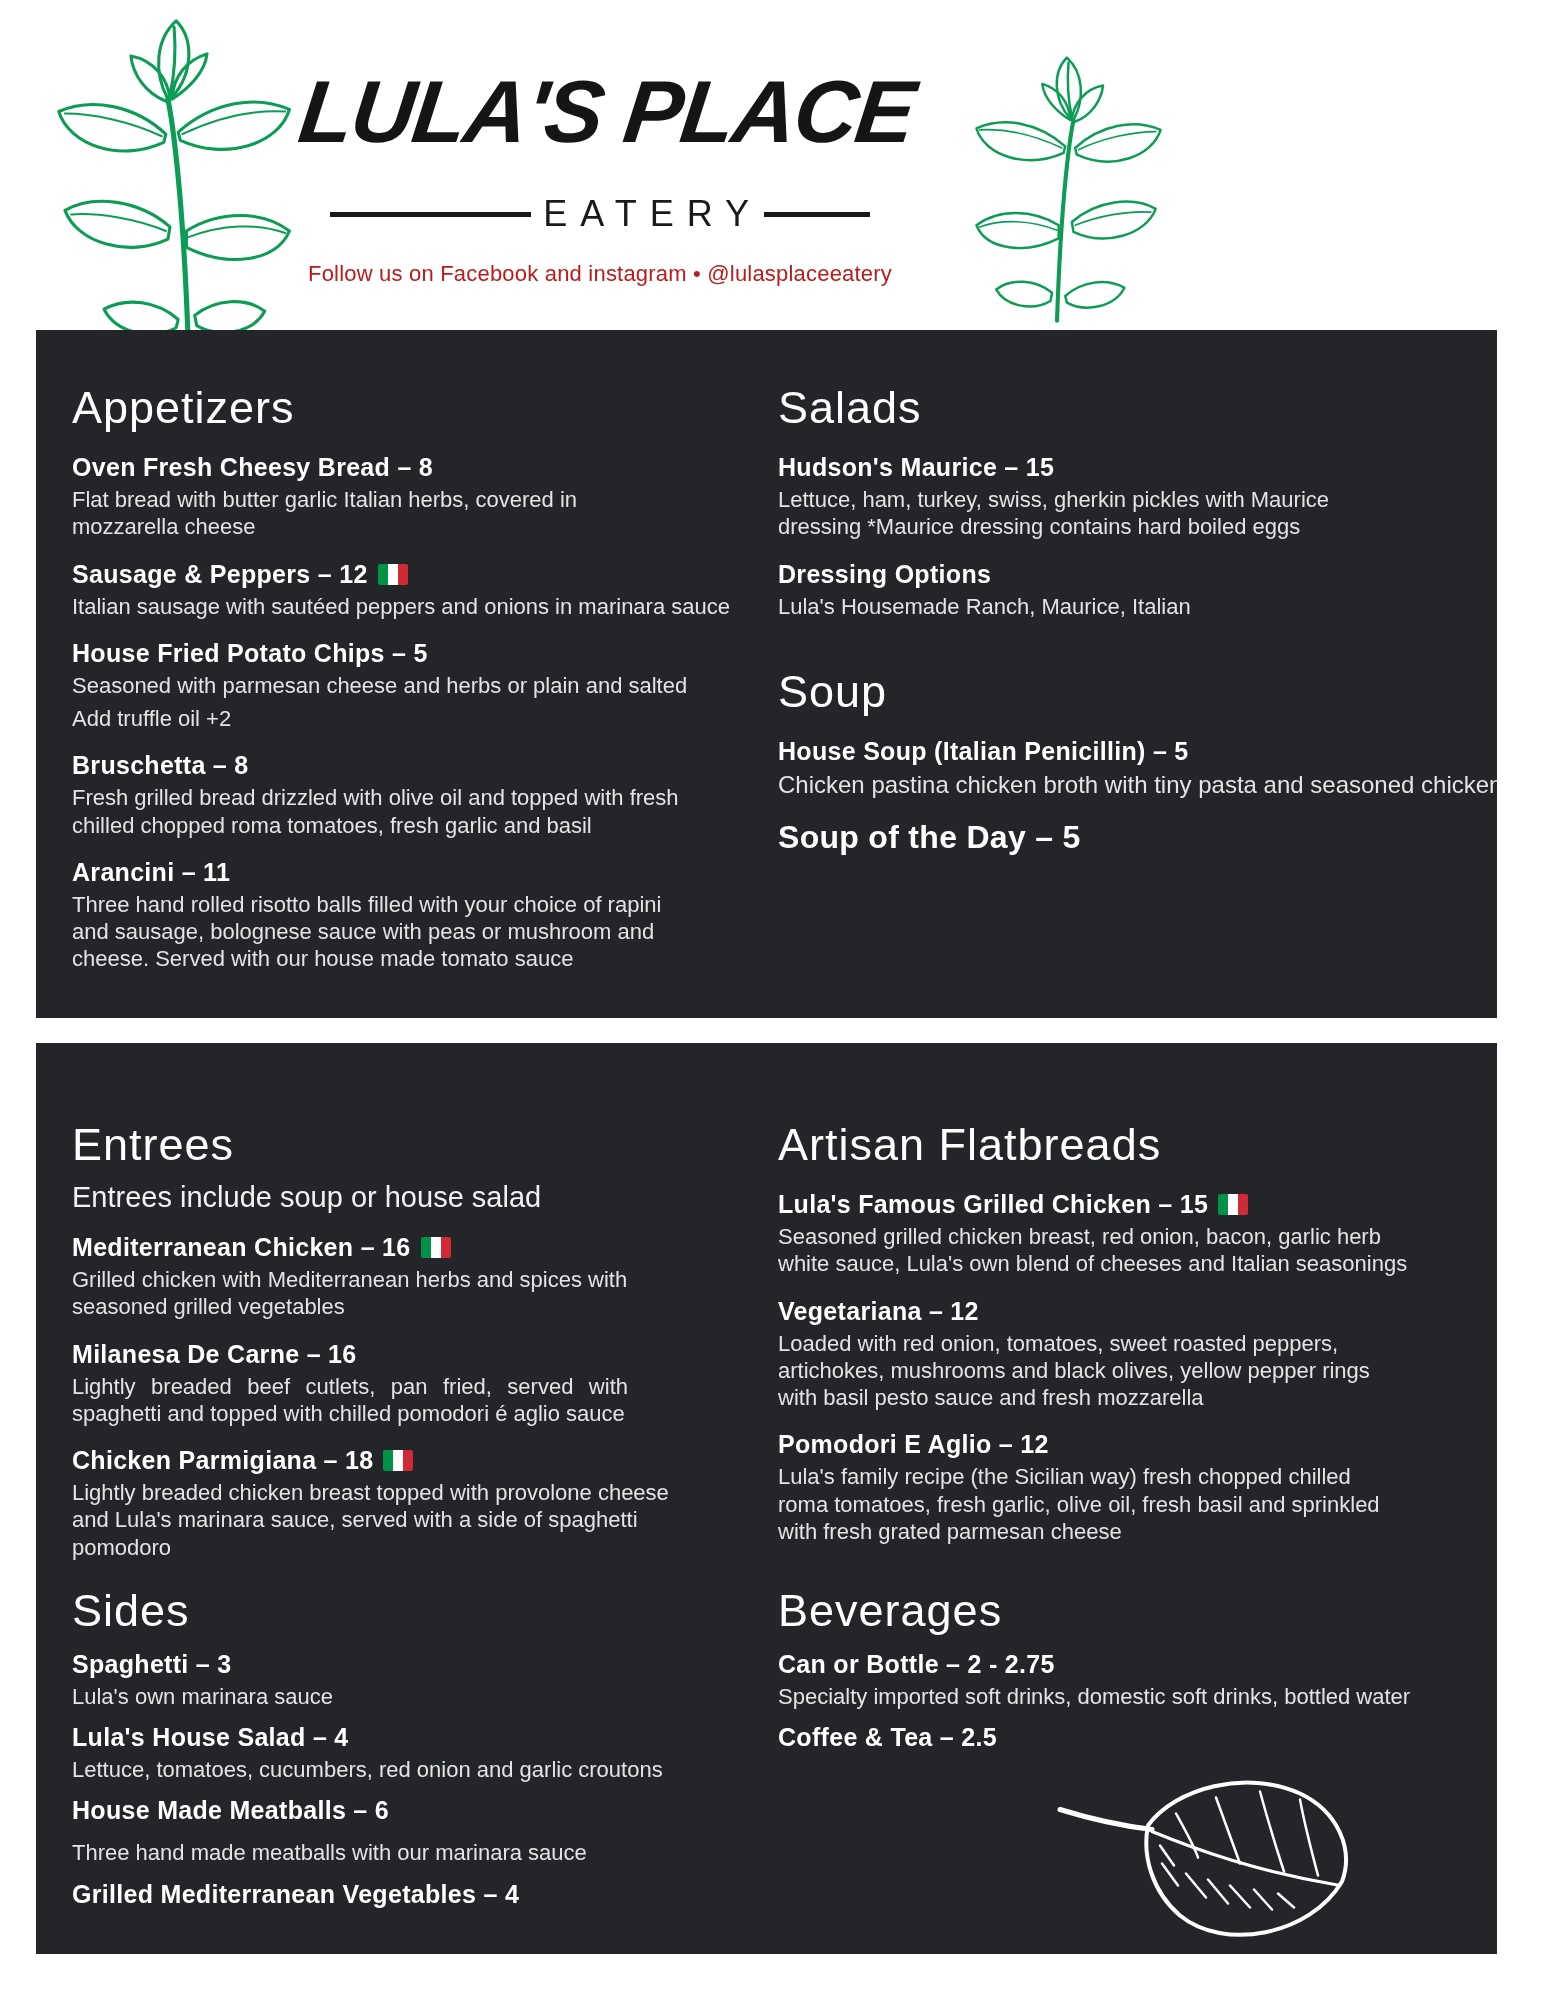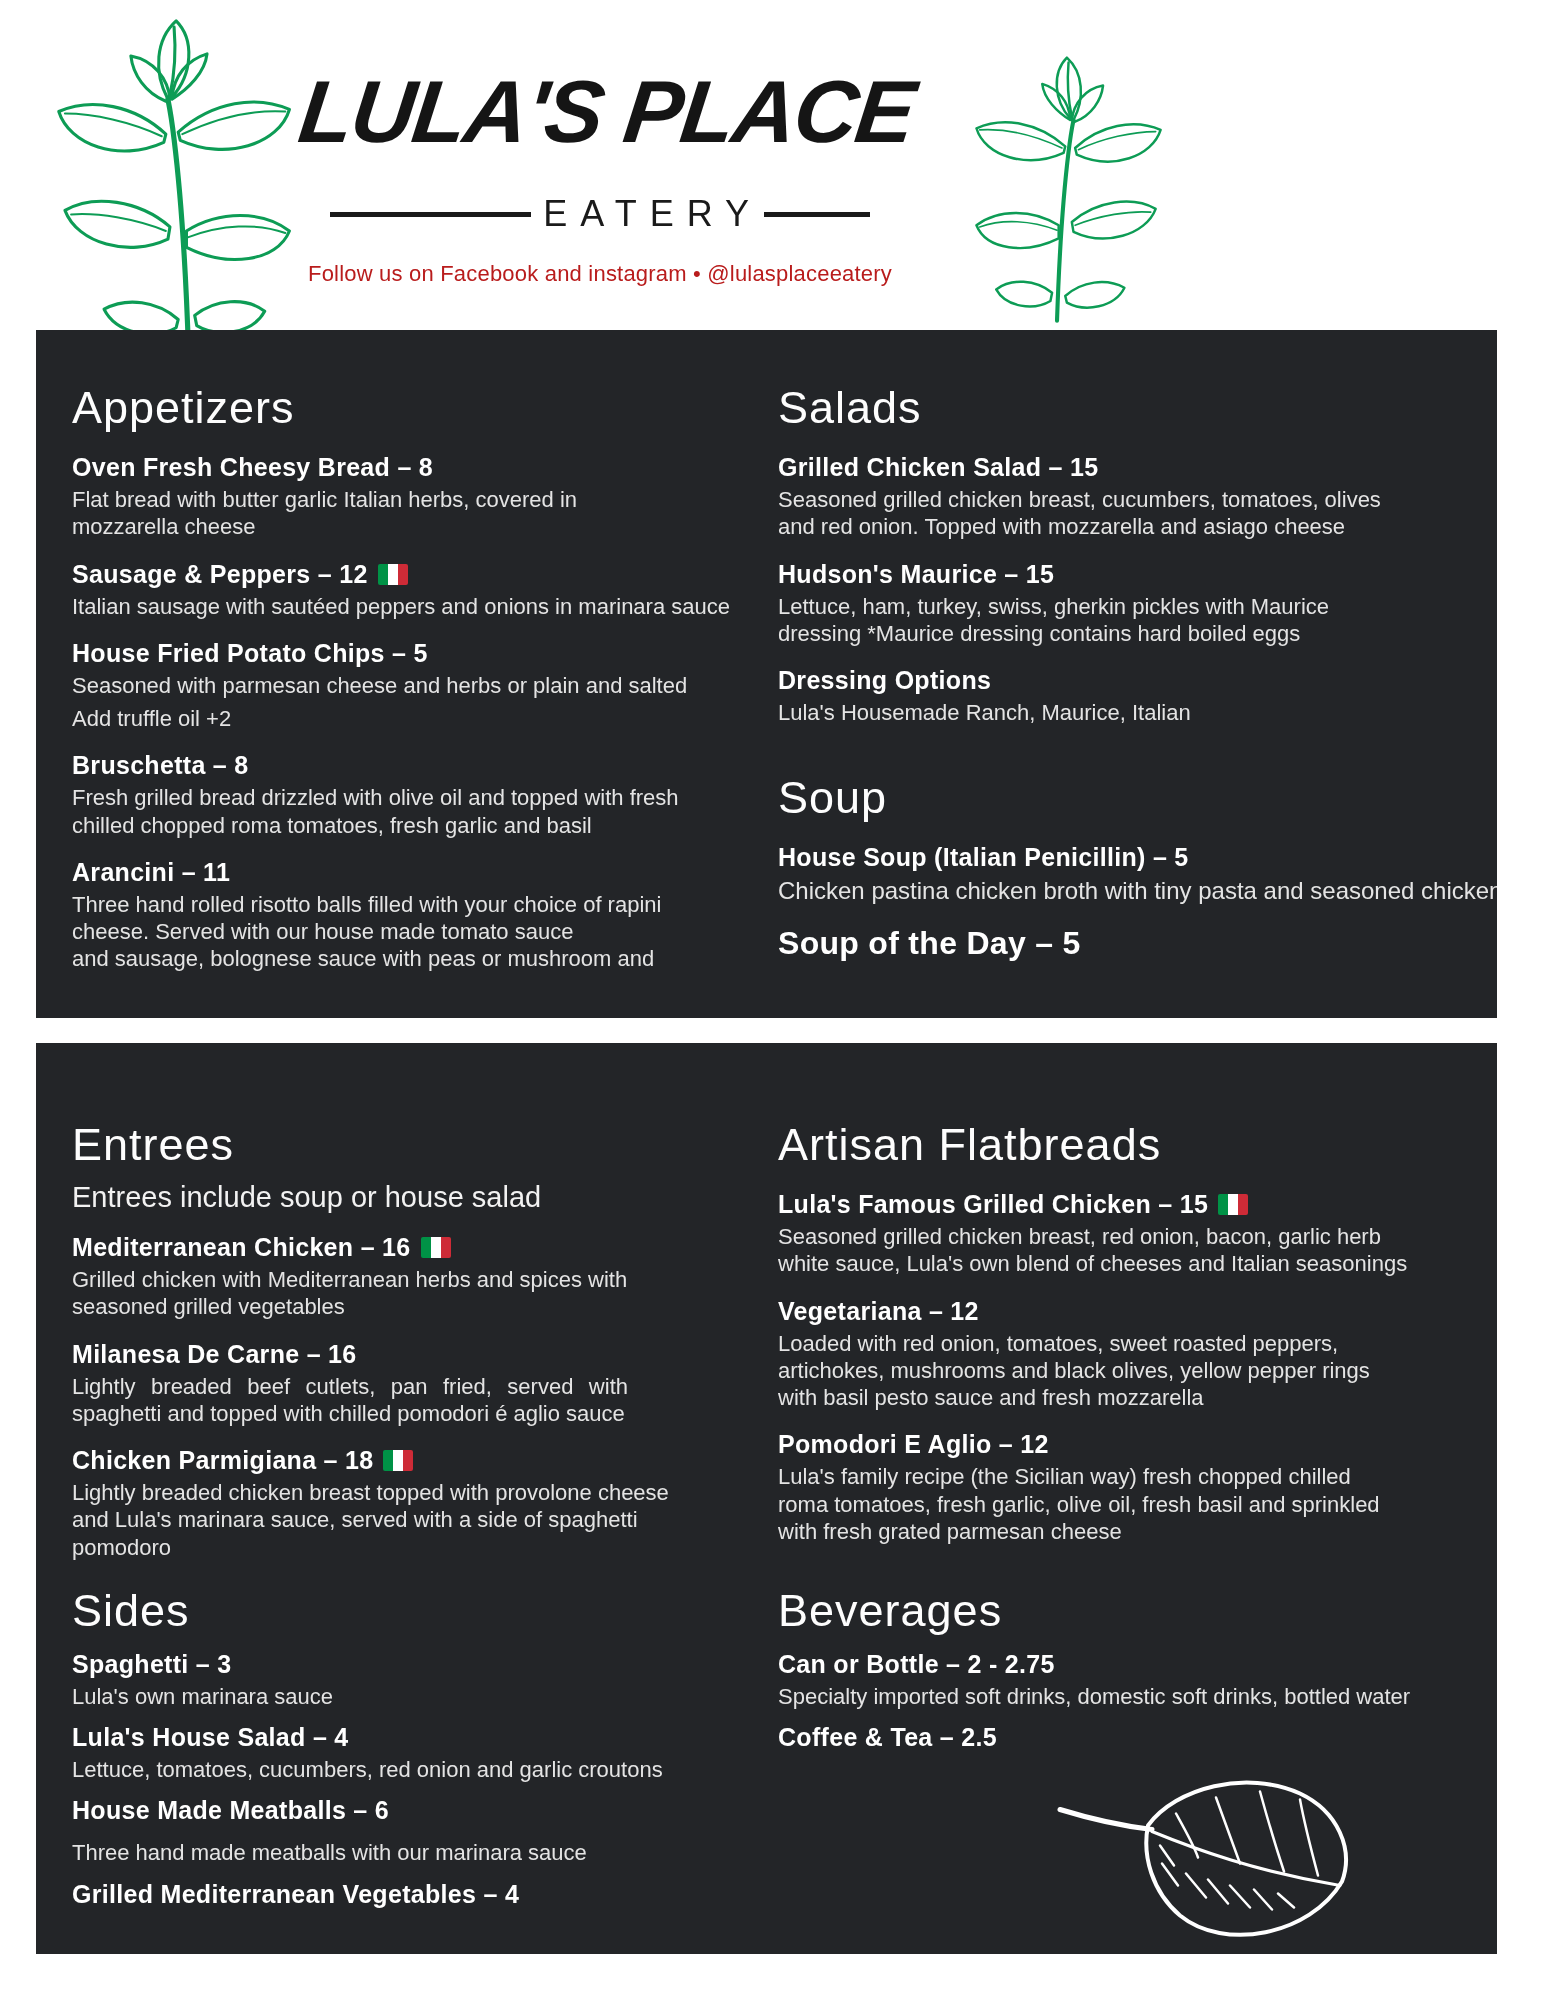--- a/index.html
+++ b/index.html
@@ -179,36 +179,29 @@
             <div class="name"><span>Bruschetta – 8</span></div>
             <div class="desc">
               <div>Fresh grilled bread drizzled with olive oil and topped with fresh</div>
               <div>chilled chopped roma tomatoes, fresh garlic and basil</div>
             </div>
           </div>
           <div class="item">
             <div class="name"><span>Arancini – 11</span></div>
             <div class="desc">
               <div>Three hand rolled risotto balls filled with your choice of rapini</div>
+              <div>and sausage, bolognese sauce with peas or mushroom and</div>
               <div>cheese. Served with our house made tomato sauce</div>
-              <div>and sausage, bolognese sauce with peas or mushroom and</div>
             </div>
           </div>
         </section>
       </div>
       <div class="col col-right">
         <section class="section">
           <h2 class="section-title">Salads</h2>
-          <div class="item">
-            <div class="name"><span>Grilled Chicken Salad – 15</span></div>
-            <div class="desc">
-              <div>Seasoned grilled chicken breast, cucumbers, tomatoes, olives</div>
-              <div>and red onion. Topped with mozzarella and asiago cheese</div>
-            </div>
-          </div>
           <div class="item">
             <div class="name"><span>Hudson's Maurice – 15</span></div>
             <div class="desc">
               <div>Lettuce, ham, turkey, swiss, gherkin pickles with Maurice</div>
               <div>dressing *Maurice dressing contains hard boiled eggs</div>
             </div>
           </div>
           <div class="item">
             <div class="name"><span>Dressing Options</span></div>
             <div class="desc">Lula's Housemade Ranch, Maurice, Italian</div>

